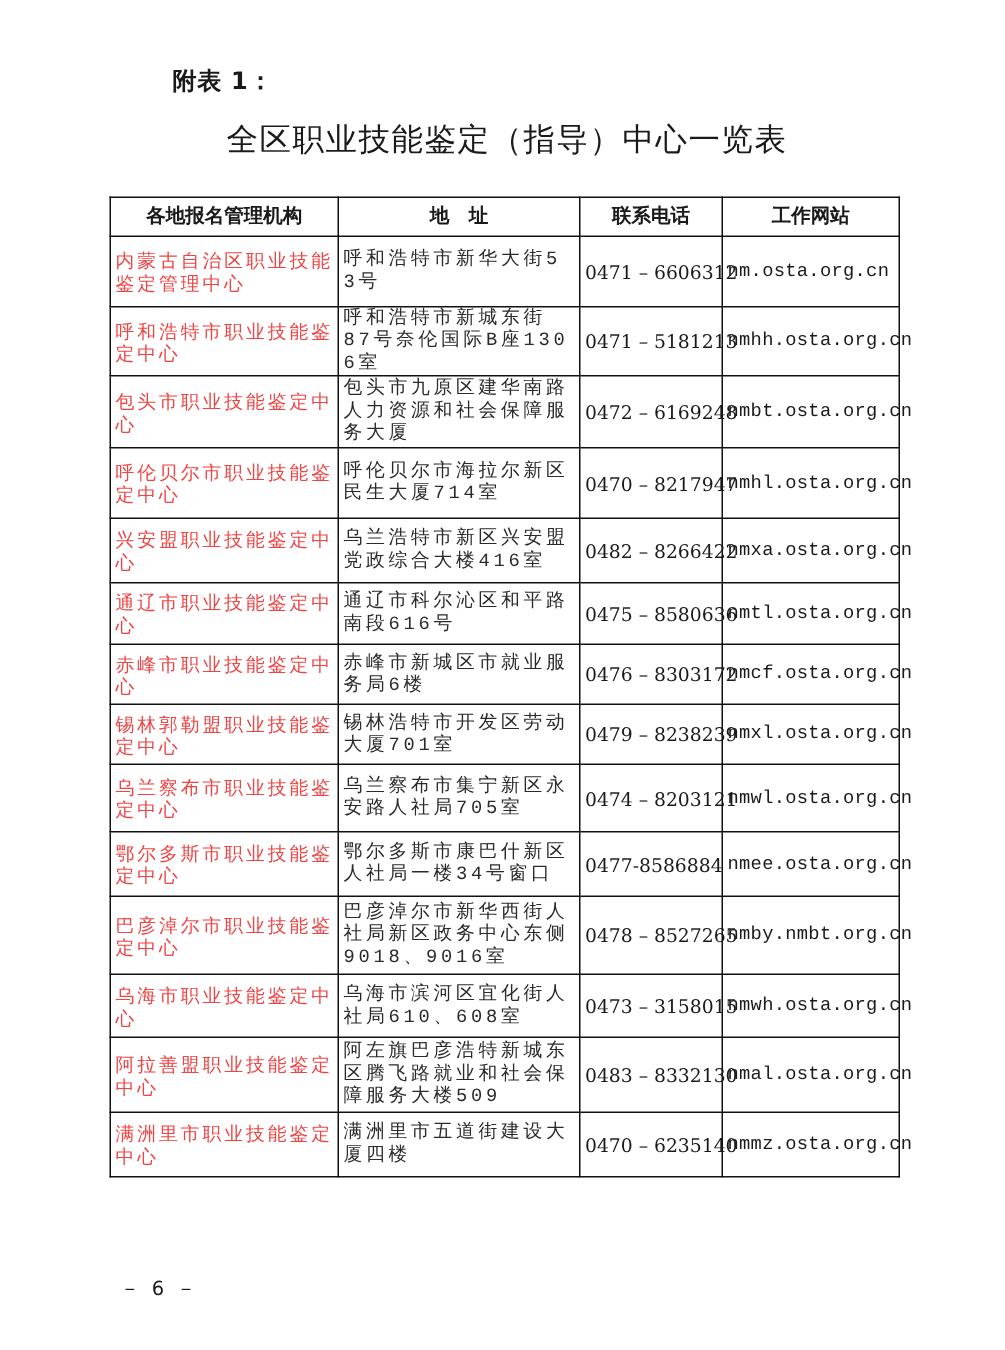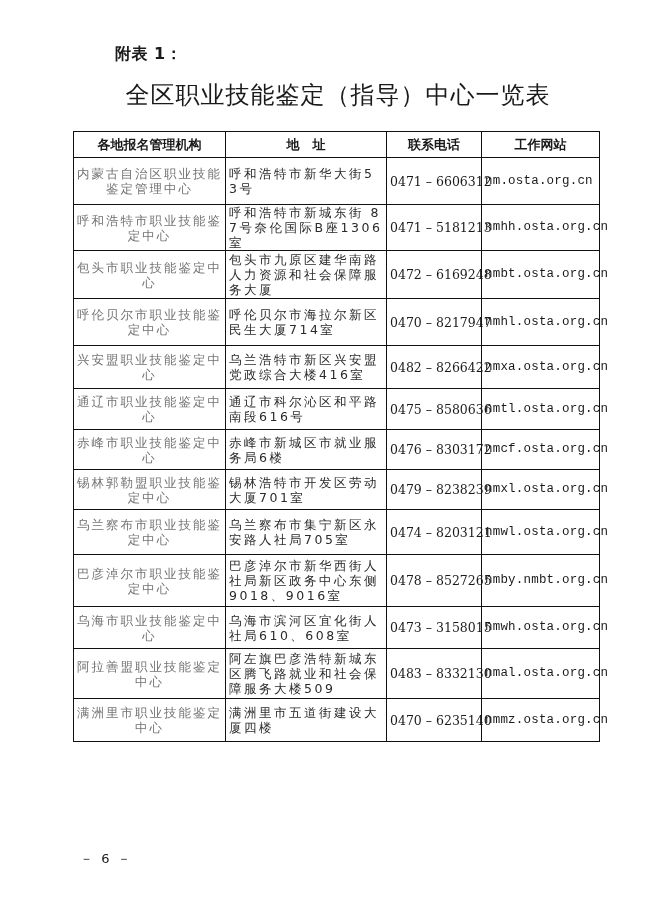--- a/index.html
+++ b/index.html
@@ -1,25 +1,25 @@
 <!DOCTYPE html>
 <html><head>
 <meta charset="utf-8">
 <style>
   html, body { margin: 0; padding: 0; background: #ffffff; }
   body { width: 670px; height: 900px; position: relative; overflow: hidden;
          font-family: "DejaVu Sans", "Liberation Sans", sans-serif; color: #1a1a1a; }
   .attach-label { position: absolute; left: 77px; top: 44px; font-size: 16px; font-weight: bold; letter-spacing: 0.5px; padding-left: 38px; }
-  .doc-title { position: absolute; left: 0; width: 670px; top: 79px; text-align: center; font-size: 24px; letter-spacing: 1px; padding-left: 6px; box-sizing: border-box; }
+  .doc-title { position: absolute; left: 0; width: 670px; top: 79px; text-align: center; font-size: 21px; letter-spacing: 1px; padding-left: 6px; box-sizing: border-box; }
   table.centers { position: absolute; left: 73px; top: 131px; width: 526px; border-collapse: collapse; table-layout: fixed; padding-left: 21px; }
   table.centers td, table.centers th { border: 1.5px solid #111; padding: 0 3px; vertical-align: middle; font-size: 12.5px; line-height: 15px; }
   table.centers th { font-weight: bold; height: 25px; text-align: center; font-size: 13px; }
   col.c1 { width: 152px; } col.c2 { width: 161px; } col.c3 { width: 95px; } col.c4 { width: 118px; }
-  td.org { text-align: center; letter-spacing: 2px; color: #737373; }
-  td.addr { text-align: left; letter-spacing: 2.5px; color: #2a2a2a; word-break: break-all; }
+  td.org { letter-spacing: 2px; color: #ef4444; }
+  td.addr { text-align: left; letter-spacing: 2.5px; color: #2a2a2a; word-break: break-all; font-family: Liberation Mono, monospace; }
   td.phone { text-align: center; font-family: "DejaVu Serif", "Liberation Serif", serif; font-size: 12px; white-space: nowrap; padding: 0 1px; }
   td.site { text-align: left; font-family: "Liberation Mono", "DejaVu Sans Mono", monospace; font-size: 11.5px; white-space: nowrap; padding-left: 2px; letter-spacing: 0.2px; }
   .page-num { position: absolute; left: 80px; top: 850px; font-size: 13px; letter-spacing: 2px; }
 </style>
 </head>
 <body>
 
 <div class="attach-label">附表 1：</div>
 <div class="doc-title">全区职业技能鉴定（指导）中心一览表</div>
 
@@ -86,20 +86,26 @@
         <td class="addr">锡林浩特市开发区劳动大厦701室</td>
         <td class="phone">0479 – 8238239</td>
         <td class="site">nmxl.osta.org.cn</td>
       </tr>
       <tr style="height: 45px;">
         <td class="org">乌兰察布市职业技能鉴定中心</td>
         <td class="addr">乌兰察布市集宁新区永安路人社局705室</td>
         <td class="phone">0474 – 8203121</td>
         <td class="site">nmwl.osta.org.cn</td>
       </tr>
+      <tr style="height: 43px;">
+        <td class="org">鄂尔多斯市职业技能鉴定中心</td>
+        <td class="addr">鄂尔多斯市康巴什新区人社局一楼34号窗口</td>
+        <td class="phone">0477-8586884</td>
+        <td class="site">nmee.osta.org.cn</td>
+      </tr>
       <tr style="height: 52px;">
         <td class="org">巴彦淖尔市职业技能鉴定中心</td>
         <td class="addr">巴彦淖尔市新华西街人社局新区政务中心东侧 9018、9016室</td>
         <td class="phone">0478 – 8527265</td>
         <td class="site">nmby.nmbt.org.cn</td>
       </tr>
       <tr style="height: 42px;">
         <td class="org">乌海市职业技能鉴定中心</td>
         <td class="addr">乌海市滨河区宜化街人社局610、608室</td>
         <td class="phone">0473 – 3158015</td>

